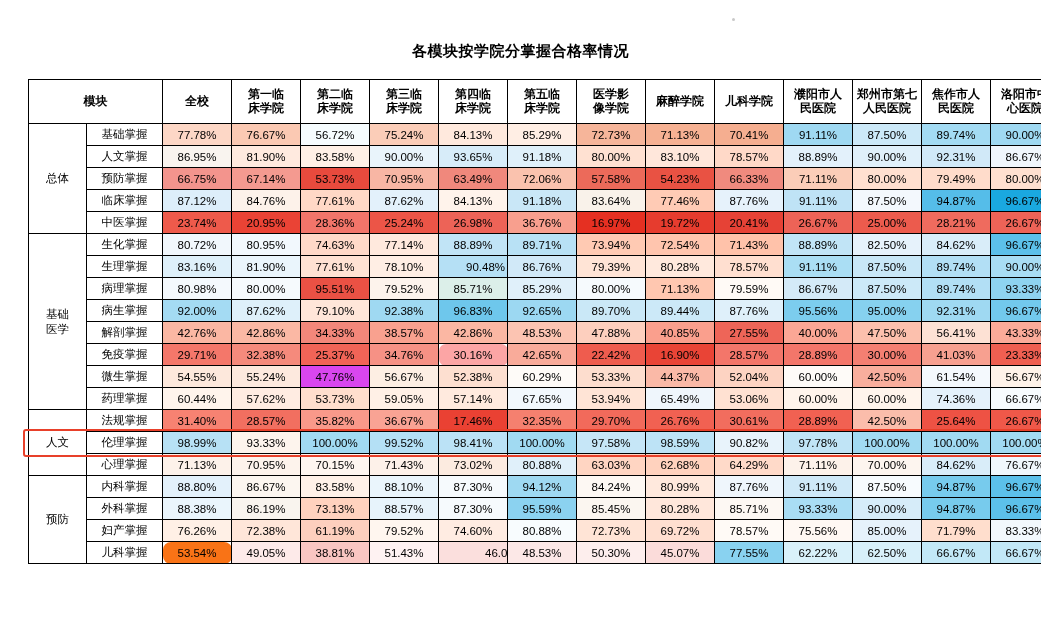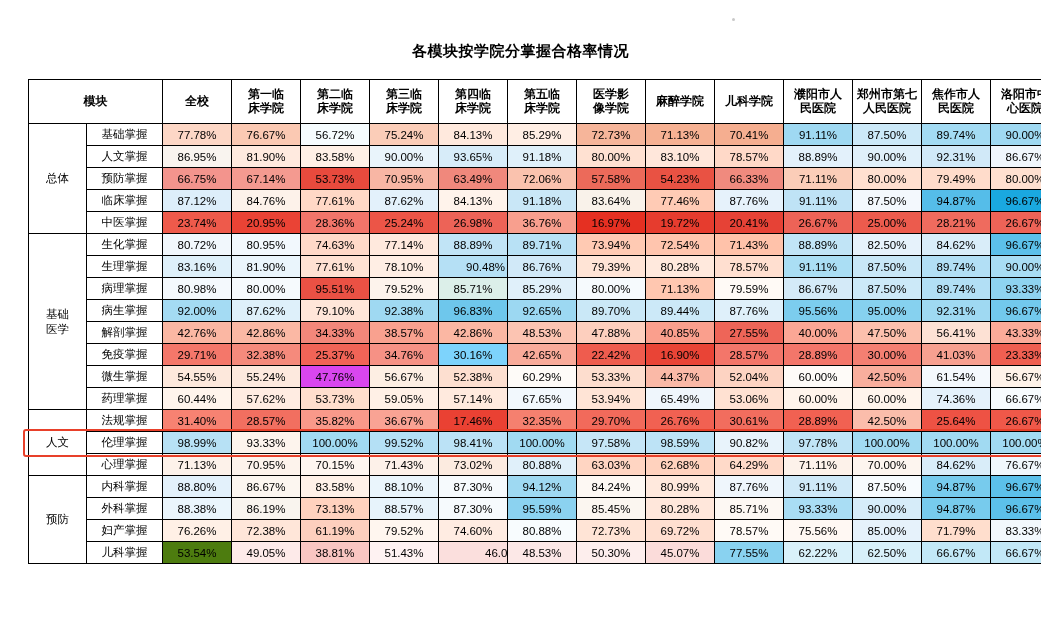--- a/index.html
+++ b/index.html
@@ -286,21 +286,21 @@
           <td style="background: rgb(252, 192, 173);">47.50%</td>
           <td style="background: rgb(253, 225, 212);">56.41%</td>
           <td style="background: rgb(251, 171, 153);">43.33%</td>
         </tr>
         <tr>
           <td class="row-label">免疫掌握</td>
           <td style="background: rgb(244, 119, 106);">29.71%</td>
           <td style="background: rgb(245, 138, 124);">32.38%</td>
           <td style="background: rgb(241, 100, 87);">25.37%</td>
           <td style="background: rgb(246, 145, 133);">34.76%</td>
-          <td style="background: #7dd3fc;">30.16%</td>
+          <td style="background: #fca5a5; border-radius: 7px;">30.16%</td>
           <td style="background: rgb(249, 171, 154);">42.65%</td>
           <td style="background: rgb(239, 92, 78);">22.42%</td>
           <td style="background: rgb(233, 68, 54); margin-top: 11px;">16.90%</td>
           <td style="background: rgb(243, 118, 106);">28.57%</td>
           <td style="background: rgb(243, 118, 106);">28.89%</td>
           <td style="background: rgb(244, 127, 114);">30.00%</td>
           <td style="background: rgb(247, 160, 144);">41.03%</td>
           <td style="background: rgb(239, 95, 81);">23.33%</td>
         </tr>
         <tr>
@@ -428,21 +428,21 @@
           <td style="background: rgb(255, 228, 214);">72.73%</td>
           <td style="background: rgb(255, 223, 208);">69.72%</td>
           <td style="background: rgb(255, 250, 246);">78.57%</td>
           <td style="background: rgb(255, 248, 243);">75.56%</td>
           <td style="background: rgb(230, 242, 251);">85.00%</td>
           <td style="background: rgb(255, 222, 205);">71.79%</td>
           <td style="background: rgb(242, 248, 253);">83.33%</td>
         </tr>
         <tr>
           <td class="row-label">儿科掌握</td>
-          <td style="background: #4d7c0f;">53.54%</td>
+          <td style="background: #f97316; border-radius: 8px;">53.54%</td>
           <td style="background: rgb(253, 234, 233);">49.05%</td>
           <td style="background: rgb(249, 198, 194);">38.81%</td>
           <td style="background: rgb(254, 242, 242);">51.43%</td>
           <td style="background: rgb(251, 223, 221); padding-left: 46px;">46.03%</td>
           <td style="background: rgb(252, 232, 231);">48.53%</td>
           <td style="background: rgb(253, 238, 237);">50.30%</td>
           <td style="background: rgb(251, 220, 218);">45.07%</td>
           <td style="background: rgb(137, 210, 240);">77.55%</td>
           <td style="background: rgb(217, 241, 250);">62.22%</td>
           <td style="background: rgb(216, 240, 250);">62.50%</td>

